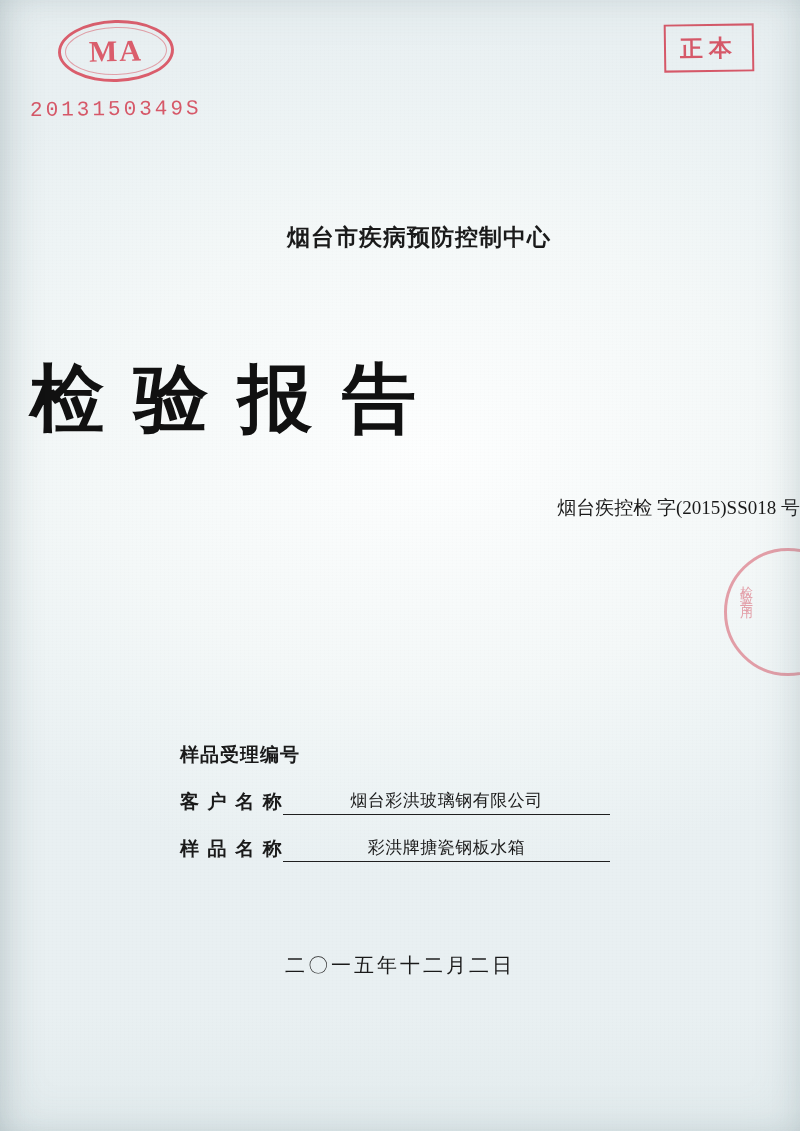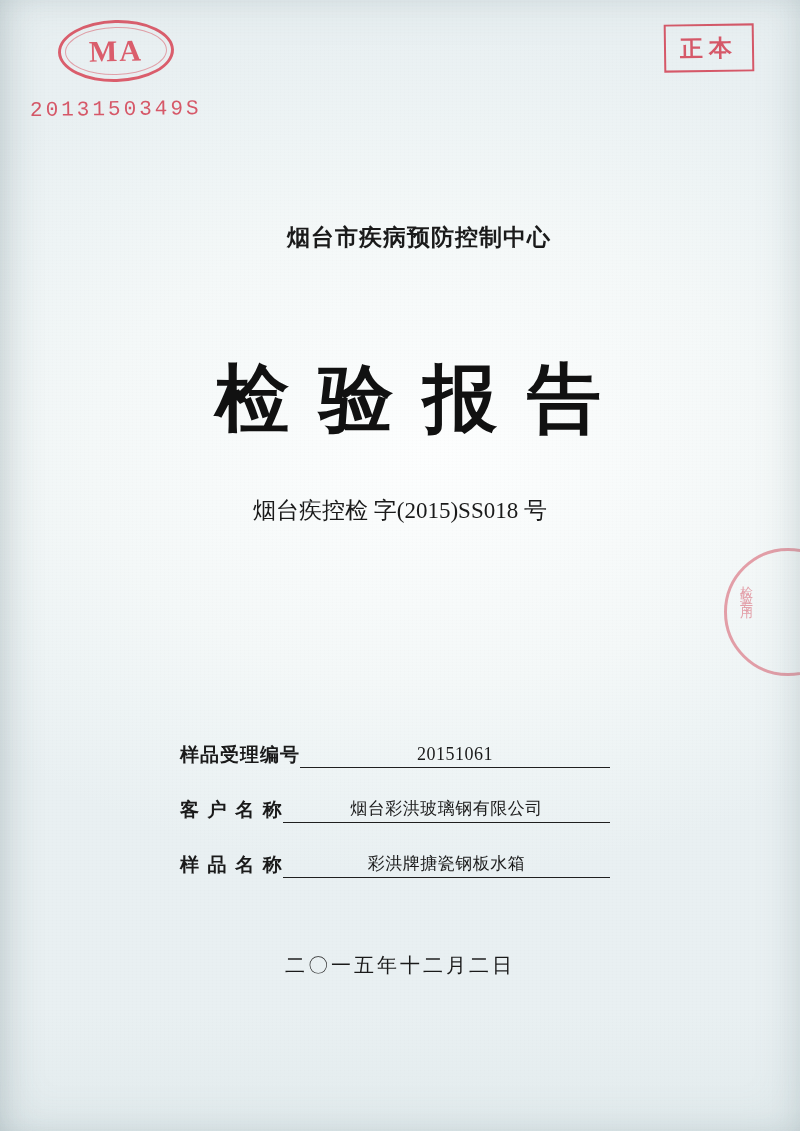--- a/index.html
+++ b/index.html
@@ -134,52 +134,52 @@
     font-size: 23px;
     font-weight: bold;
     color: #1a1a1a;
     letter-spacing: 1px;
     font-family: "DejaVu Sans", "Liberation Sans", sans-serif;
     padding-left: 38px;
   }
   .report-title {
     position: absolute;
     top: 350px;
-    left: 16px;
-    right: 0;
-    text-align: center;
+    left: 0;
+    right: 0;
+    text-align: left;
     font-size: 74px;
     font-weight: bold;
     color: #111;
     letter-spacing: 30px;
     text-indent: 30px;
     font-family: "DejaVu Sans", "Liberation Sans", sans-serif;
   }
   .report-no {
     position: absolute;
     top: 495px;
     left: 0;
     right: 0;
-    text-align: center;
-    font-size: 23px;
+    text-align: right;
+    font-size: 19px;
     color: #1a1a1a;
     font-family: "Liberation Serif", serif;
   }
 
   
   .fields {
     position: absolute;
     top: 740px;
     left: 180px;
     width: 430px;
   }
   .field-row {
     display: flex;
     align-items: flex-end;
-    margin-bottom: 27px;
+    margin-bottom: 19px;
     height: 28px;
   }
   .field-label {
     font-size: 19px;
     font-weight: bold;
     color: #1a1a1a;
     white-space: nowrap;
     font-family: "DejaVu Sans", "Liberation Sans", sans-serif;
     letter-spacing: 1px;
   }
@@ -242,21 +242,20 @@
 
   <div class="org-name">烟台市疾病预防控制中心</div>
 
   <div class="report-title">检验报告</div>
 
   <div class="report-no">烟台疾控检 字(2015)SS018 号</div>
 
   <div class="fields">
     <div class="field-row num">
       <div class="field-label">样品受理编号</div>
-      <div class="field-value">20151061</div>
     </div>
     <div class="field-row">
       <div class="field-label">客 户 名 称</div>
       <div class="field-value">烟台彩洪玻璃钢有限公司</div>
     </div>
     <div class="field-row">
       <div class="field-label">样 品 名 称</div>
       <div class="field-value">彩洪牌搪瓷钢板水箱</div>
     </div>
   </div>

